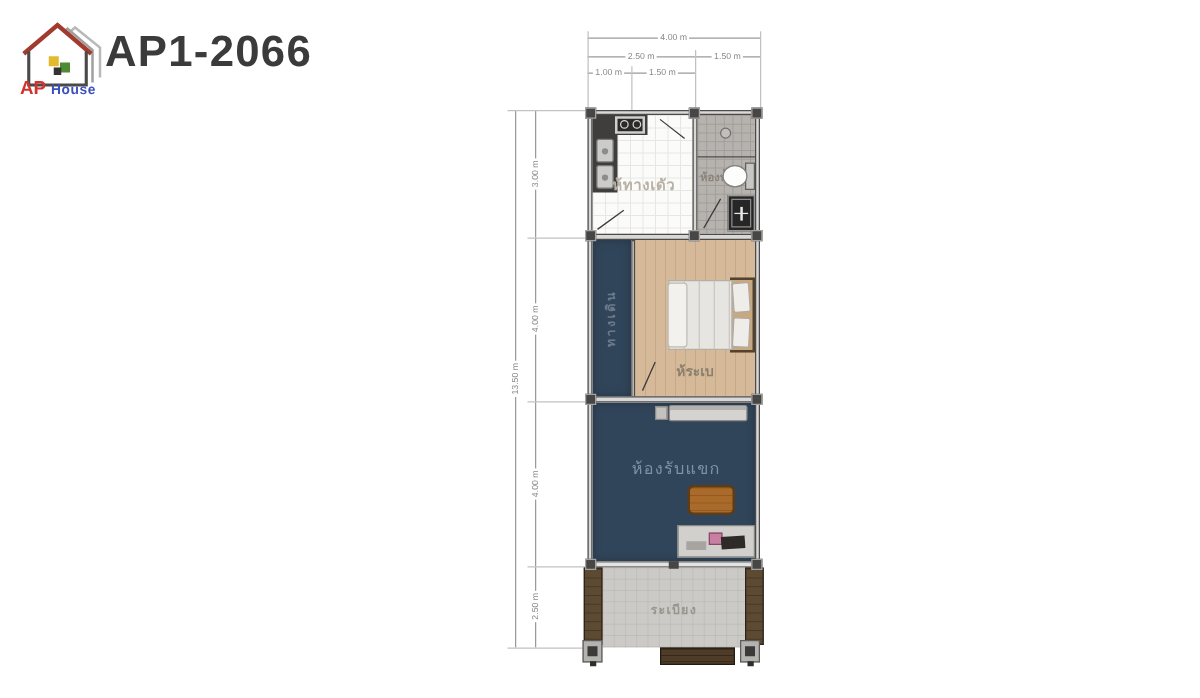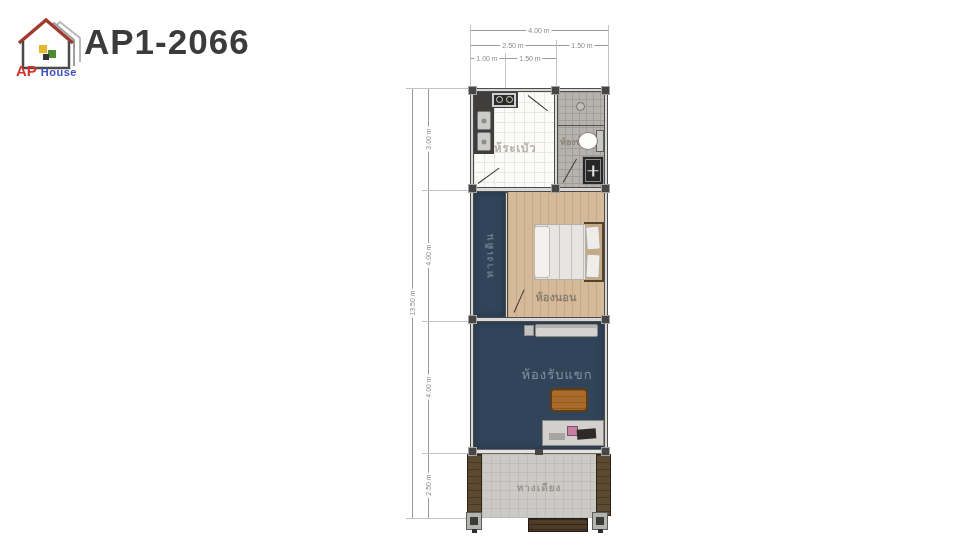--- a/index.html
+++ b/index.html
@@ -188,21 +188,21 @@
   <div class="abs counter" style="left:4px; top:4px; width:44px; height:16px;"></div>
   <div class="abs stove" style="left:22px; top:5px; width:24px; height:14px;">
     <span class="burner" style="left:2px; top:1px;"></span>
     <span class="burner" style="left:12px; top:1px;"></span>
   </div>
   <div class="abs counter" style="left:4px; top:20px; width:20px; height:46px;"></div>
   <div class="abs basin" style="left:7px; top:23px; width:14px; height:19px;"></div>
   <div class="abs basin" style="left:7px; top:44px; width:14px; height:19px;"></div>
   <div class="abs swing" style="left:58px; top:7px; width:25px; transform:rotate(38deg);"></div>
   <div class="abs swing" style="left:8px; top:95px; width:26px; transform:rotate(-36deg);"></div>
-  <div class="abs room-label lbl-kitchen" style="left:6px; top:50px; width:78px;">ห้ระเบัว</div>
+  <div class="abs room-label lbl-kitchen" style="left:6px; top:50px; width:78px;">ห้ทางเดัว</div>
 
   <div class="abs divider-line" style="left:88px; top:37px; width:46px;"></div>
   <div class="abs drain" style="left:106px; top:14px; width:9px; height:9px;"></div>
   <div class="abs room-label lbl-bath" style="left:88px; top:47px; width:40px; text-align:left; padding-left:2px;">ห้องน้ำ</div>
   <div class="abs toilet-tank" style="left:126px; top:42px; width:8px; height:22px;"></div>
   <div class="abs toilet-bowl" style="left:108px; top:44px; width:20px; height:18px;"></div>
   <div class="abs heater" style="left:112px; top:68px; width:22px; height:29px;">
     <span class="plus-h"></span>
       <span class="plus-v"></span>
   </div>
@@ -211,38 +211,38 @@
   <div class="abs" style="left:4px; top:104px; width:31px; height:125px; display:flex; align-items:center; justify-content:center;">
     <span class="room-label lbl-walkway">ทางเดิน</span>
   </div>
 
   <div class="abs bed-head" style="left:114px; top:134px; width:20px; height:60px;"></div>
   <div class="abs pillow" style="left:116px; top:138px; width:14px; height:24px; transform:rotate(-4deg);"></div>
   <div class="abs pillow" style="left:116px; top:166px; width:14px; height:24px; transform:rotate(3deg);"></div>
   <div class="abs mattress" style="left:64px; top:136px; width:52px; height:56px;"></div>
   <div class="abs drape" style="left:64px; top:138px; width:16px; height:52px;"></div>
   <div class="abs swing" style="left:44px; top:224px; width:25px; transform:rotate(-66deg);"></div>
-  <div class="abs room-label lbl-bedroom" style="left:38px; top:200px; width:96px;">ห้องนอน</div>
+  <div class="abs room-label lbl-bedroom" style="left:38px; top:200px; width:96px;">ห้ระเบ</div>
 
   <div class="abs side-table" style="left:54px; top:237px; width:10px; height:11px;"></div>
   <div class="abs sofa" style="left:65px; top:236px; width:63px; height:13px;"></div>
   <div class="abs coffee-table" style="left:80px; top:300px; width:38px; height:24px;"></div>
   <div class="abs tv-cab" style="left:72px; top:332px; width:62px; height:26px;">
     <span class="gray-item" style="left:6px; top:12px; width:16px; height:7px;"></span>
     <span class="pink-item" style="left:24px; top:5px; width:11px; height:10px;"></span>
     <span class="tv" style="left:34px; top:8px; width:19px; height:10px;"></span>
   </div>
-  <div class="abs room-label lbl-living" style="left:16px; top:276px; width:142px;">ห้องรับแขก</div>
+  <div class="abs room-label lbl-living" style="left:0; top:276px; width:142px;">ห้องรับแขก</div>
 
   <div class="abs wood-wall" style="left:-3px; top:366px; width:15px; height:62px;"></div>
   <div class="abs wood-wall" style="left:126px; top:366px; width:15px; height:62px;"></div>
   <div class="abs post" style="left:-4px; top:424px; width:16px; height:18px;">
     <span class="post-core"></span>
       <span class="post-foot"></span>
   </div>
   <div class="abs post" style="left:122px; top:424px; width:16px; height:18px;">
     <span class="post-core"></span>
       <span class="post-foot"></span>
   </div>
   <div class="abs step" style="left:58px; top:430px; width:60px; height:14px;"></div>
-  <div class="abs room-label lbl-balcony" style="left:12px; top:392px; width:114px;">ทางเดียง</div>
+  <div class="abs room-label lbl-balcony" style="left:12px; top:392px; width:114px;">ระเบียง</div>
 
 </div>
 
 </body></html>

